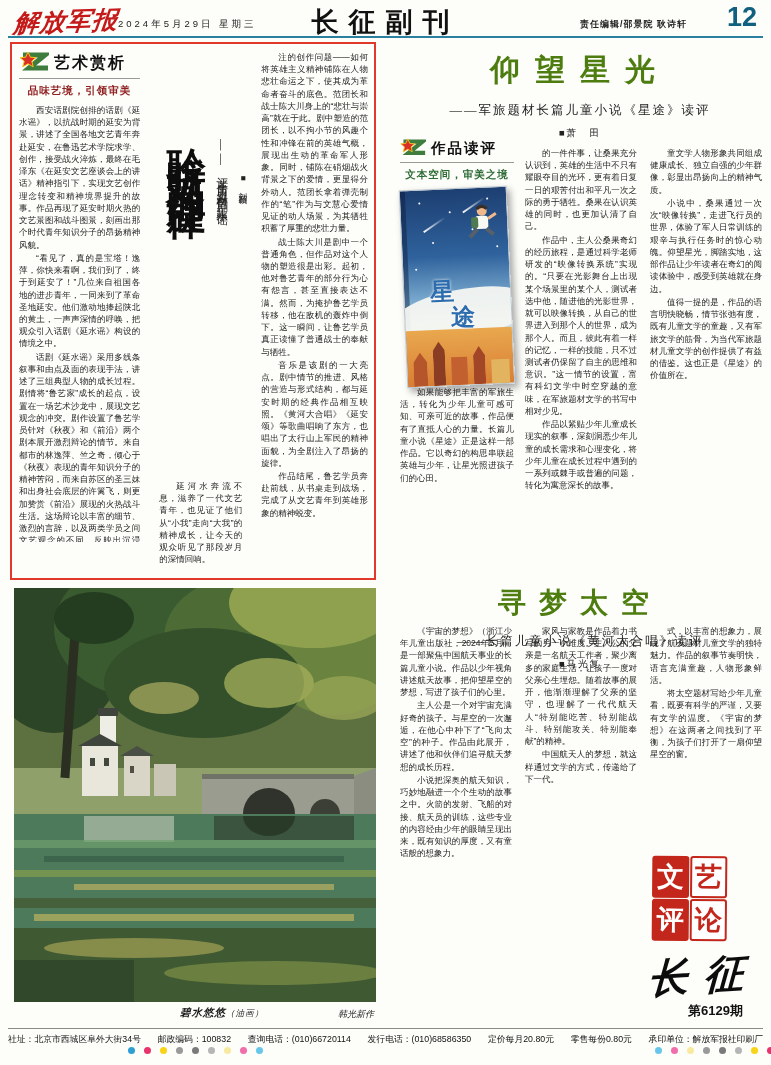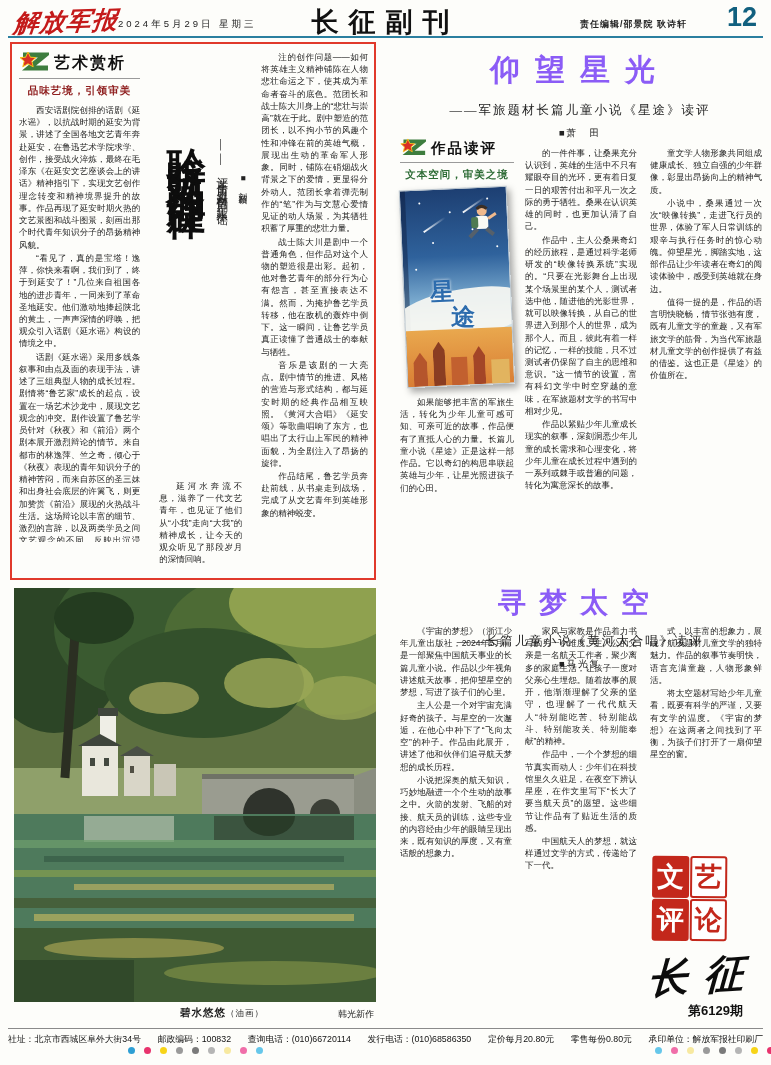--- a/index.html
+++ b/index.html
@@ -67,33 +67,33 @@
   .bldg { position:absolute; bottom:0; }
   .bldg.b1 { left:6px;  width:14px; height:34px; background:#b5552c; clip-path:polygon(0 100%,0 30%,50% 0,100% 30%,100% 100%); }
   .bldg.b2 { left:26px; width:12px; height:44px; background:#8a3d22; clip-path:polygon(0 100%,0 20%,50% 0,100% 20%,100% 100%); }
   .bldg.b3 { left:44px; width:16px; height:28px; background:#c2602f; }
   .bldg.b4 { left:66px; width:12px; height:38px; background:#a34527; clip-path:polygon(0 100%,0 25%,50% 0,100% 25%,100% 100%); }
   .bldg.b5 { left:84px; width:18px; height:24px; background:#e2b45f; }
   .book-title-char { position:absolute; font-family:"Liberation Serif",serif; font-weight:900;
     color:#2d6cad; font-size:24px; text-shadow:0 0 3px rgba(255,255,255,.9); }
   .btc1 { left:26px; top:86px; } .btc2 { left:46px; top:112px; transform:rotate(4deg); }
   .cover-boy { position:absolute; right:10px; top:16px; }
-  .review-below { margin-top:10px; width:114px; height:120px; }
+  .review-below { margin-top:0; width:114px; height:120px; }
 
   
   .art-header { position:absolute; left:395px; width:370px; text-align:center; }
-  .art-title { font-family:Liberation Sans, sans-serif; font-weight:900; color:#8b5cf6; }
+  .art-title { font-family:Liberation Sans, sans-serif; font-weight:900; color:#4d7c0f; }
   .art-title.big { font-size:30px; letter-spacing:15px; }
   .art-title.med { font-size:28px; letter-spacing:13px;margin-top:44px; }
   .art-subtitle { font-family:"Liberation Serif",serif; font-size:12.5px; letter-spacing:2px; margin-top:11px; color:#1c1c1c; }
   .art-author { font-size:9.5px; margin-top:8px; color:#222; letter-spacing:2px; }
   .body-col { position:absolute; }
 
   
-  .painting-wrap { position:absolute; left:14px; top:588px; width:362px; }
+  .painting-wrap { position:absolute; left:14px; top:588px; width:362px;font-style:italic; }
   .painting-frame { width:362px; height:414px; display:block; }
   .caption-row { position:relative; height:16px; margin-top:4px; font-size:9px; }
   .caption-title { position:absolute; left:166px; font-weight:900; font-size:10.5px; letter-spacing:1px; }
   .caption-medium { font-weight:400; font-size:8.5px; }
   .caption-credit { position:absolute; right:2px; top:2px; font-size:9px; }
 
   
   .seal { position:absolute; left:652px; top:856px; width:76px; height:86px;
     display:grid; grid-template-columns:37px 37px; grid-template-rows:42px 42px; gap:1px;
     transform:rotate(0.5deg); }
@@ -227,21 +227,20 @@
     <div class="art-subtitle">——长篇儿童小说《黄河大合唱》读评</div>
     <div class="art-author">■马光复</div>
   </div>
   <div class="body-col col-text" style="left:400px; top:625px; width:112px; height:392px;">
       <p>《宇宙的梦想》（浙江少年儿童出版社，2024年5月）是一部聚焦中国航天事业的长篇儿童小说。作品以少年视角讲述航天故事，把仰望星空的梦想，写进了孩子们的心里。</p>
       <p>主人公是一个对宇宙充满好奇的孩子。与星空的一次邂逅，在他心中种下了“飞向太空”的种子。作品由此展开，讲述了他和伙伴们追寻航天梦想的成长历程。</p>
       <p>小说把深奥的航天知识，巧妙地融进一个个生动的故事之中。火箭的发射、飞船的对接、航天员的训练，这些专业的内容经由少年的眼睛呈现出来，既有知识的厚度，又有童话般的想象力。</p>
     </div>
   <div class="body-col col-text" style="left:525px; top:625px; width:112px; height:392px;">
       <p>家风与家教是作品着力书写的另一个维度。主人公的父亲是一名航天工作者，聚少离多的家庭生活，让孩子一度对父亲心生埋怨。随着故事的展开，他渐渐理解了父亲的坚守，也理解了一代代航天人“特别能吃苦、特别能战斗、特别能攻关、特别能奉献”的精神。</p>
-      <p>作品中，一个个梦想的细节真实而动人：少年们在科技馆里久久驻足，在夜空下辨认星座，在作文里写下“长大了要当航天员”的愿望。这些细节让作品有了贴近生活的质感。</p>
       <p>中国航天人的梦想，就这样通过文学的方式，传递给了下一代。</p>
     </div>
   <div class="body-col col-text" style="left:650px; top:625px; width:112px; height:218px;">
       <p>式，以丰富的想象力，展现了航天题材儿童文学的独特魅力。作品的叙事节奏明快，语言充满童趣，人物形象鲜活。</p>
       <p>将太空题材写给少年儿童看，既要有科学的严谨，又要有文学的温度。《宇宙的梦想》在这两者之间找到了平衡，为孩子们打开了一扇仰望星空的窗。</p>
     </div>
 
   <div class="painting-wrap">
     <svg class="painting-frame" viewBox="0 0 362 414">
       <rect width="362" height="414" fill="#8fa06a"></rect>

